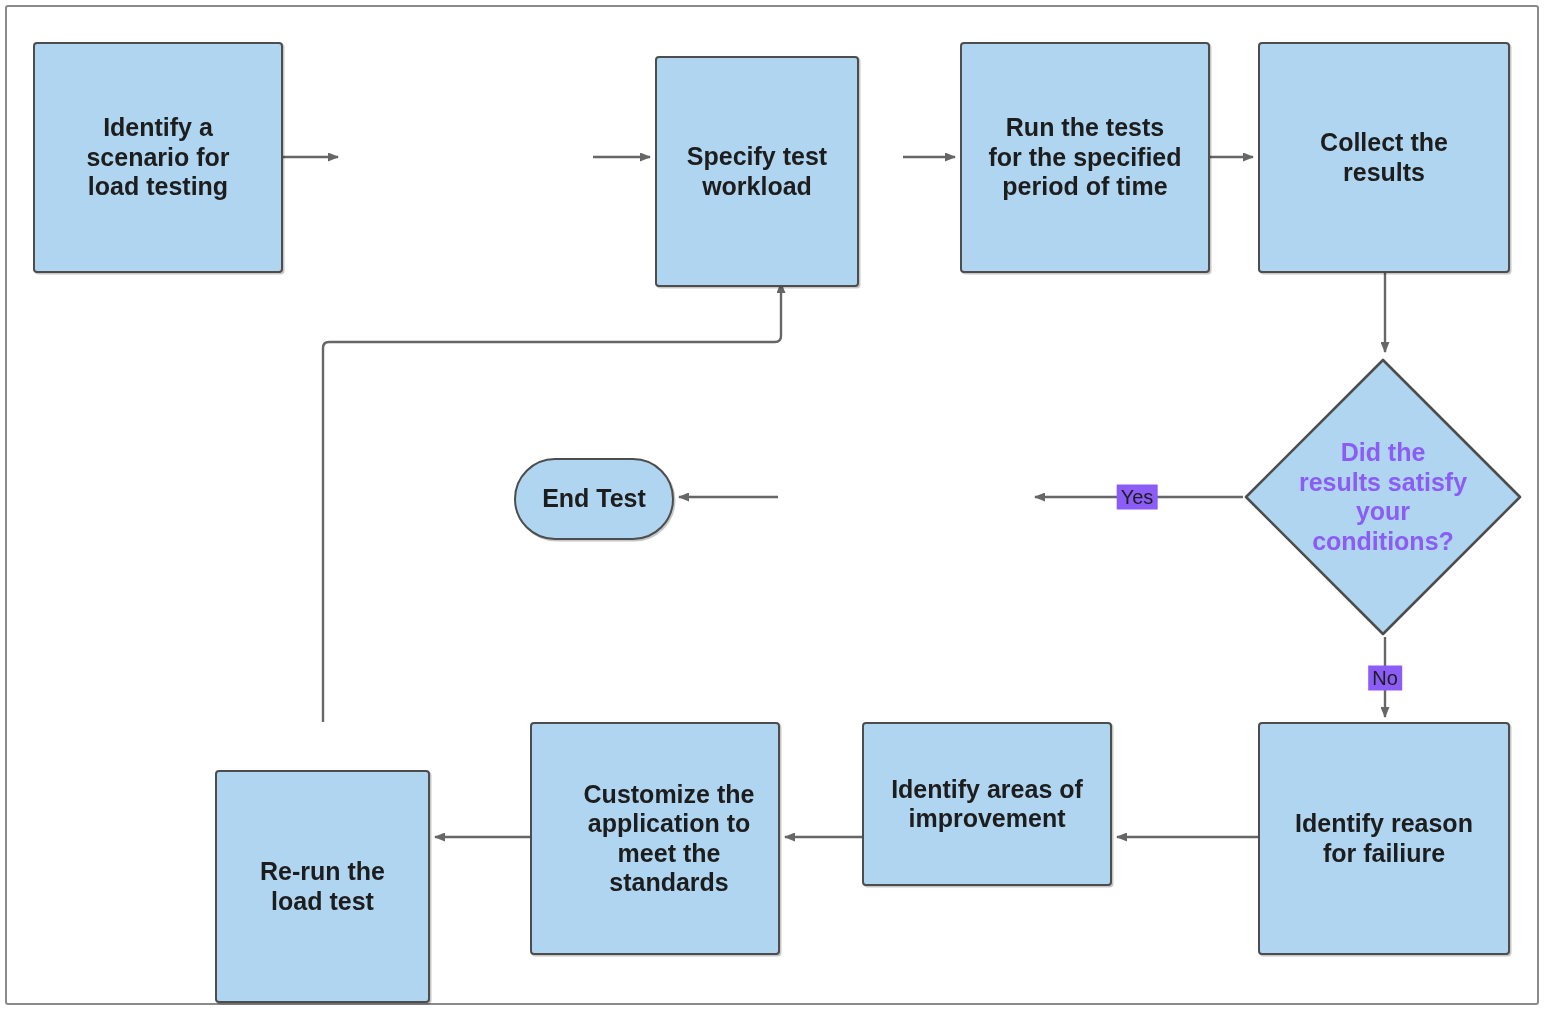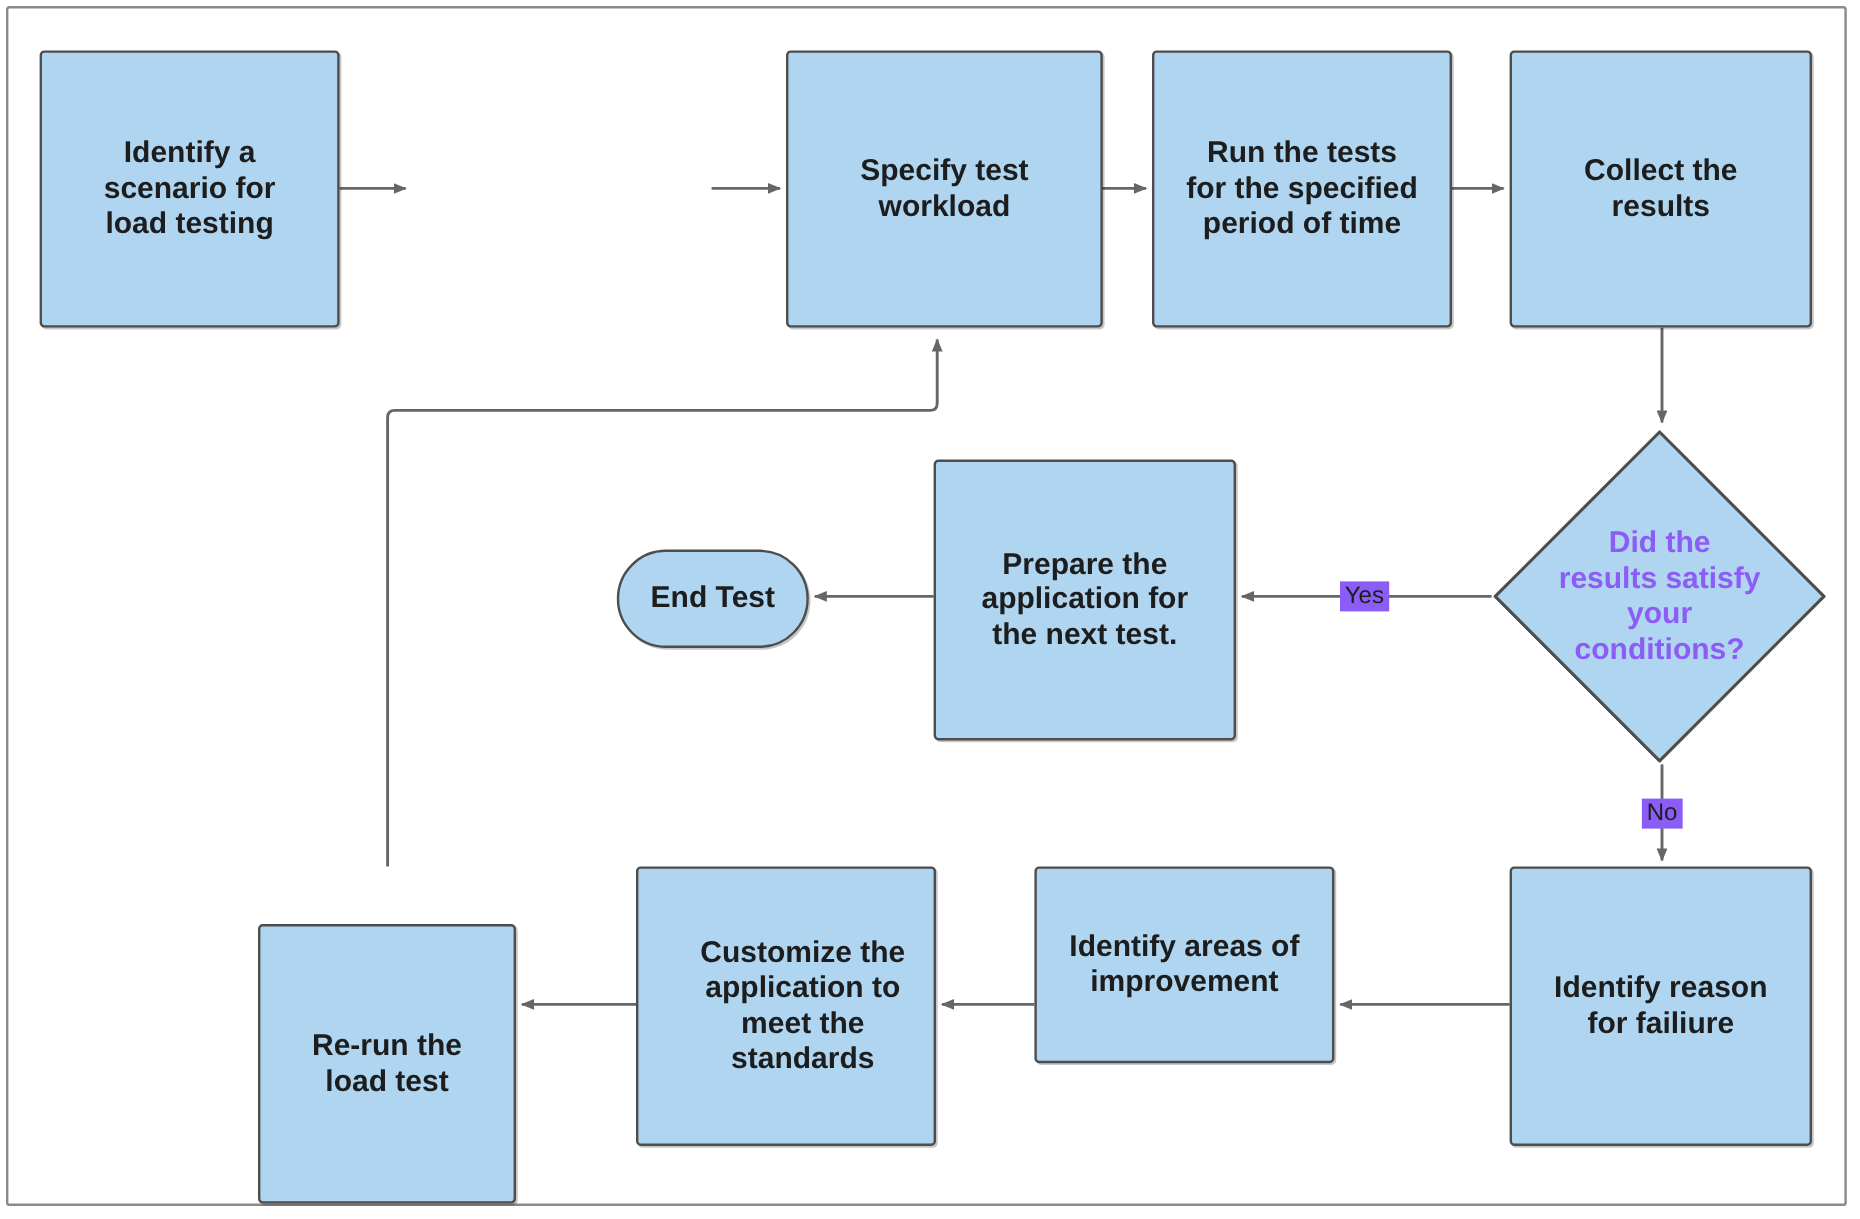--- a/index.html
+++ b/index.html
@@ -134,21 +134,21 @@
     </g>
   </svg>
 
   <div class="node" style="left:33px; top:42px; width:250px; height:231px;">
     <span class="label">Identify a
 scenario for
 load testing</span>
   </div>
 
 
-  <div class="node" style="left:655px; top:42px; width:264px; height:231px;">
+  <div class="node" style="left:655px; top:56px; width:204px; height:231px;">
     <span class="label">Specify test
 workload</span>
   </div>
 
   <div class="node" style="left:960px; top:42px; width:250px; height:231px;">
     <span class="label">Run the tests
 for the specified
 period of time</span>
   </div>
 
@@ -160,25 +160,20 @@
   <div class="diamond-wrap" style="left:1243px; top:357px; width:280px; height:280px;">
     <svg class="diamond-shape" viewBox="0 0 280 280" xmlns="http://www.w3.org/2000/svg">
       <polygon points="140,3 277,140 140,277 3,140" fill="#afd5f0" stroke="#4d4d4d" stroke-width="2.6" stroke-linejoin="round"></polygon>
     </svg>
     <div class="diamond-label">Did the
 results satisfy
 your
 conditions?</div>
   </div>
 
-  <div class="node" style="left:778px; top:383px; width:252px; height:234px;">
-    <span class="label">Prepare the
-application for
-the next test.</span>
-  </div>
 
   <div class="node" style="left:1258px; top:722px; width:252px; height:233px;">
     <span class="label">Identify reason
 for failiure</span>
   </div>
 
   <div class="node stadium" style="left:514px; top:458px; width:160px; height:82px;">
     <span class="label">End Test</span>
   </div>
 

